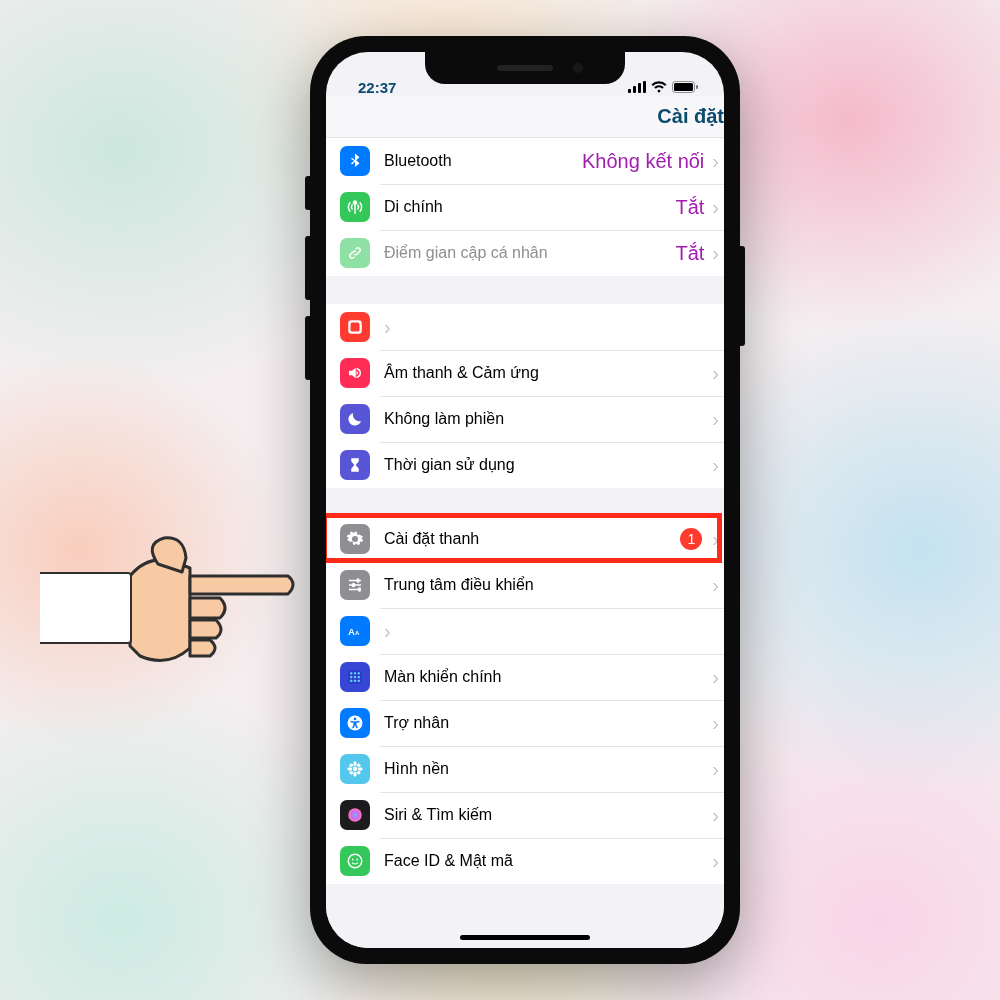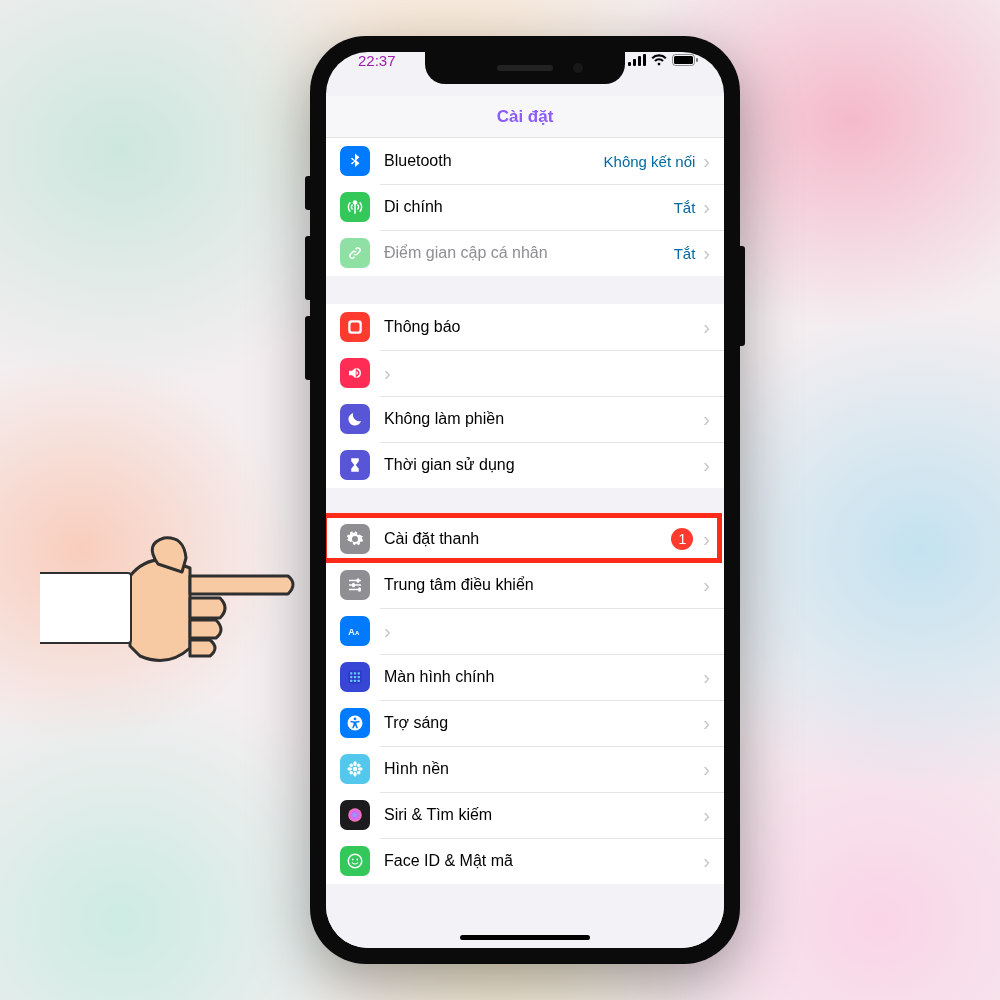--- a/index.html
+++ b/index.html
@@ -52,53 +52,53 @@
     background: #0b0b0b;
     border-radius: 0 0 20px 20px;
     z-index: 20;
     display:flex;align-items:center;justify-content:center;gap:40px;
   }
   .notch .spk{width:56px;height:6px;background:#222;border-radius:3px;}
   .notch .cam{width:10px;height:10px;background:#181818;border-radius:50%;position:absolute;right:42px;}
   
   .statusbar {
     height: 44px; flex: 0 0 44px;
-    display:flex; align-items:flex-start; justify-content:space-between;
+    display:flex; align-items:flex-end; justify-content:space-between;
     padding: 0 26px 0 32px;
-    font-size: 15px; font-weight: 400; color:#a21caf;
+    font-size: 15px; font-weight: 700; color:#0c4a6e;
     position:relative; z-index:10;
   }
   .sb-right{display:flex;align-items:center;gap:5px;}
   
   .navtitle {
-    flex: 0 0 42px; display:flex; align-items:center; justify-content:center;
-    font-size: 17px; font-weight: 600; color:#8b5cf6;
+    flex: 0 0 42px; display:flex; align-items:center; justify-content:flex-end;
+    font-size: 20px; font-weight: 600; color:#0c4a6e;
     border-bottom:1px solid rgba(0,0,0,.08);
     background:#f7f7f9;
   }
   
   .list { flex:1; overflow:hidden; background:#f2f2f7;}
   .group { background:#fff; margin-bottom: 28px; }
   .row {
     display:flex; align-items:center;
     height: 46px;
-    padding: 0 14px 0 14px;
+    padding: 0 5px 0 14px;
     position:relative;
   }
   .row + .row::before{
     content:""; position:absolute; left:54px; right:0; top:0; height:1px; background:rgba(0,0,0,.10);
   }
   .ic {
     width: 30px; height: 30px; border-radius: 7px;
     flex:0 0 30px; margin-right: 14px;
     display:flex;align-items:center;justify-content:center;
     color:#fff; font-size:16px;
   }
   .lbl { flex:1; font-size: 16px; color:#000; }
-  .val { font-size: 15px; color:#0369a1; margin-right: 8px; }
+  .val { font-size: 20px; color:#a21caf; margin-right: 8px; }
   .chev { color:#c6c6c9; font-size: 20px; line-height:1; }
   .badge {
     background:#ff3b30; color:#fff; border-radius:50%;
     width:22px;height:22px;display:flex;align-items:center;justify-content:center;
     font-size:14px;font-weight:500;margin-right:10px;
   }
   
   .dim .ic{opacity:.55;}
   .dim .lbl{color:#8e8e93;}
   
@@ -198,29 +198,29 @@
           </div>
         </div>
         <div class="group">
           <div class="row">
             <div class="ic" style="background: rgb(255, 59, 48);">
               <svg viewBox="0 0 24 24">
                 <rect x="3" y="3" width="18" height="18" rx="4" fill="#fff"></rect>
                 <rect x="6" y="6" width="12" height="12" rx="2.5" fill="#ff3b30"></rect>
               </svg>
             </div>
-            <div class="lbl">Thông báo</div>
             <div class="chev">›</div>
           </div>
           <div class="row">
             <div class="ic" style="background: rgb(255, 45, 85);">
               <svg viewBox="0 0 24 24">
                 <path fill="#fff" d="M4 9v6h4l5 4V5L8 9H4zm12 3a3 3 0 00-2-2.83v5.66A3 3 0 0016 12zm-2-6.7v2.06A5 5 0 0118 12a5 5 0 01-4 4.64v2.06A7 7 0 0020 12a7 7 0 00-6-6.7z"></path>
               </svg>
             </div>
+            <div class="lbl">Âm thanh &amp; Cảm ứng</div>
             <div class="chev">›</div>
           </div>
           <div class="row">
             <div class="ic" style="background: rgb(88, 86, 214);">
               <svg viewBox="0 0 24 24">
                 <path fill="#fff" d="M20 14.5A8.5 8.5 0 019.5 4 8.5 8.5 0 1020 14.5z"></path>
               </svg>
             </div>
             <div class="lbl">Không làm phiền</div>
             <div class="chev">›</div>
@@ -274,32 +274,32 @@
                   <rect x="15.5" y="5.5" width="3" height="3" rx=".7"></rect>
                   <rect x="5.5" y="10.5" width="3" height="3" rx=".7"></rect>
                   <rect x="10.5" y="10.5" width="3" height="3" rx=".7"></rect>
                   <rect x="15.5" y="10.5" width="3" height="3" rx=".7"></rect>
                   <rect x="5.5" y="15.5" width="3" height="3" rx=".7"></rect>
                   <rect x="10.5" y="15.5" width="3" height="3" rx=".7"></rect>
                   <rect x="15.5" y="15.5" width="3" height="3" rx=".7"></rect>
                 </g>
               </svg>
             </div>
-            <div class="lbl">Màn hình chính</div>
+            <div class="lbl">Màn khiển chính</div>
             <div class="chev">›</div>
           </div>
           <div class="row">
             <div class="ic" style="background: rgb(0, 122, 255);">
               <svg viewBox="0 0 24 24">
                 <circle cx="12" cy="12" r="10" fill="#fff"></circle>
                 <circle cx="12" cy="6.5" r="1.8" fill="#007aff"></circle>
                 <path fill="#007aff" d="M6 9l6 1 6-1v2l-4 .5V14l2 5h-2l-2-4-2 4H8l2-5v-2.5L6 11V9z"></path>
               </svg>
             </div>
-            <div class="lbl">Trợ sáng</div>
+            <div class="lbl">Trợ nhân</div>
             <div class="chev">›</div>
           </div>
           <div class="row">
             <div class="ic" style="background: rgb(84, 199, 236);">
               <svg viewBox="0 0 24 24">
                 <circle cx="12" cy="12" r="3" fill="#fff"></circle>
                 <g fill="#fff">
                   <ellipse cx="12" cy="5" rx="2.2" ry="3.2"></ellipse>
                   <ellipse cx="12" cy="19" rx="2.2" ry="3.2"></ellipse>
                   <ellipse cx="5" cy="12" rx="3.2" ry="2.2"></ellipse>

